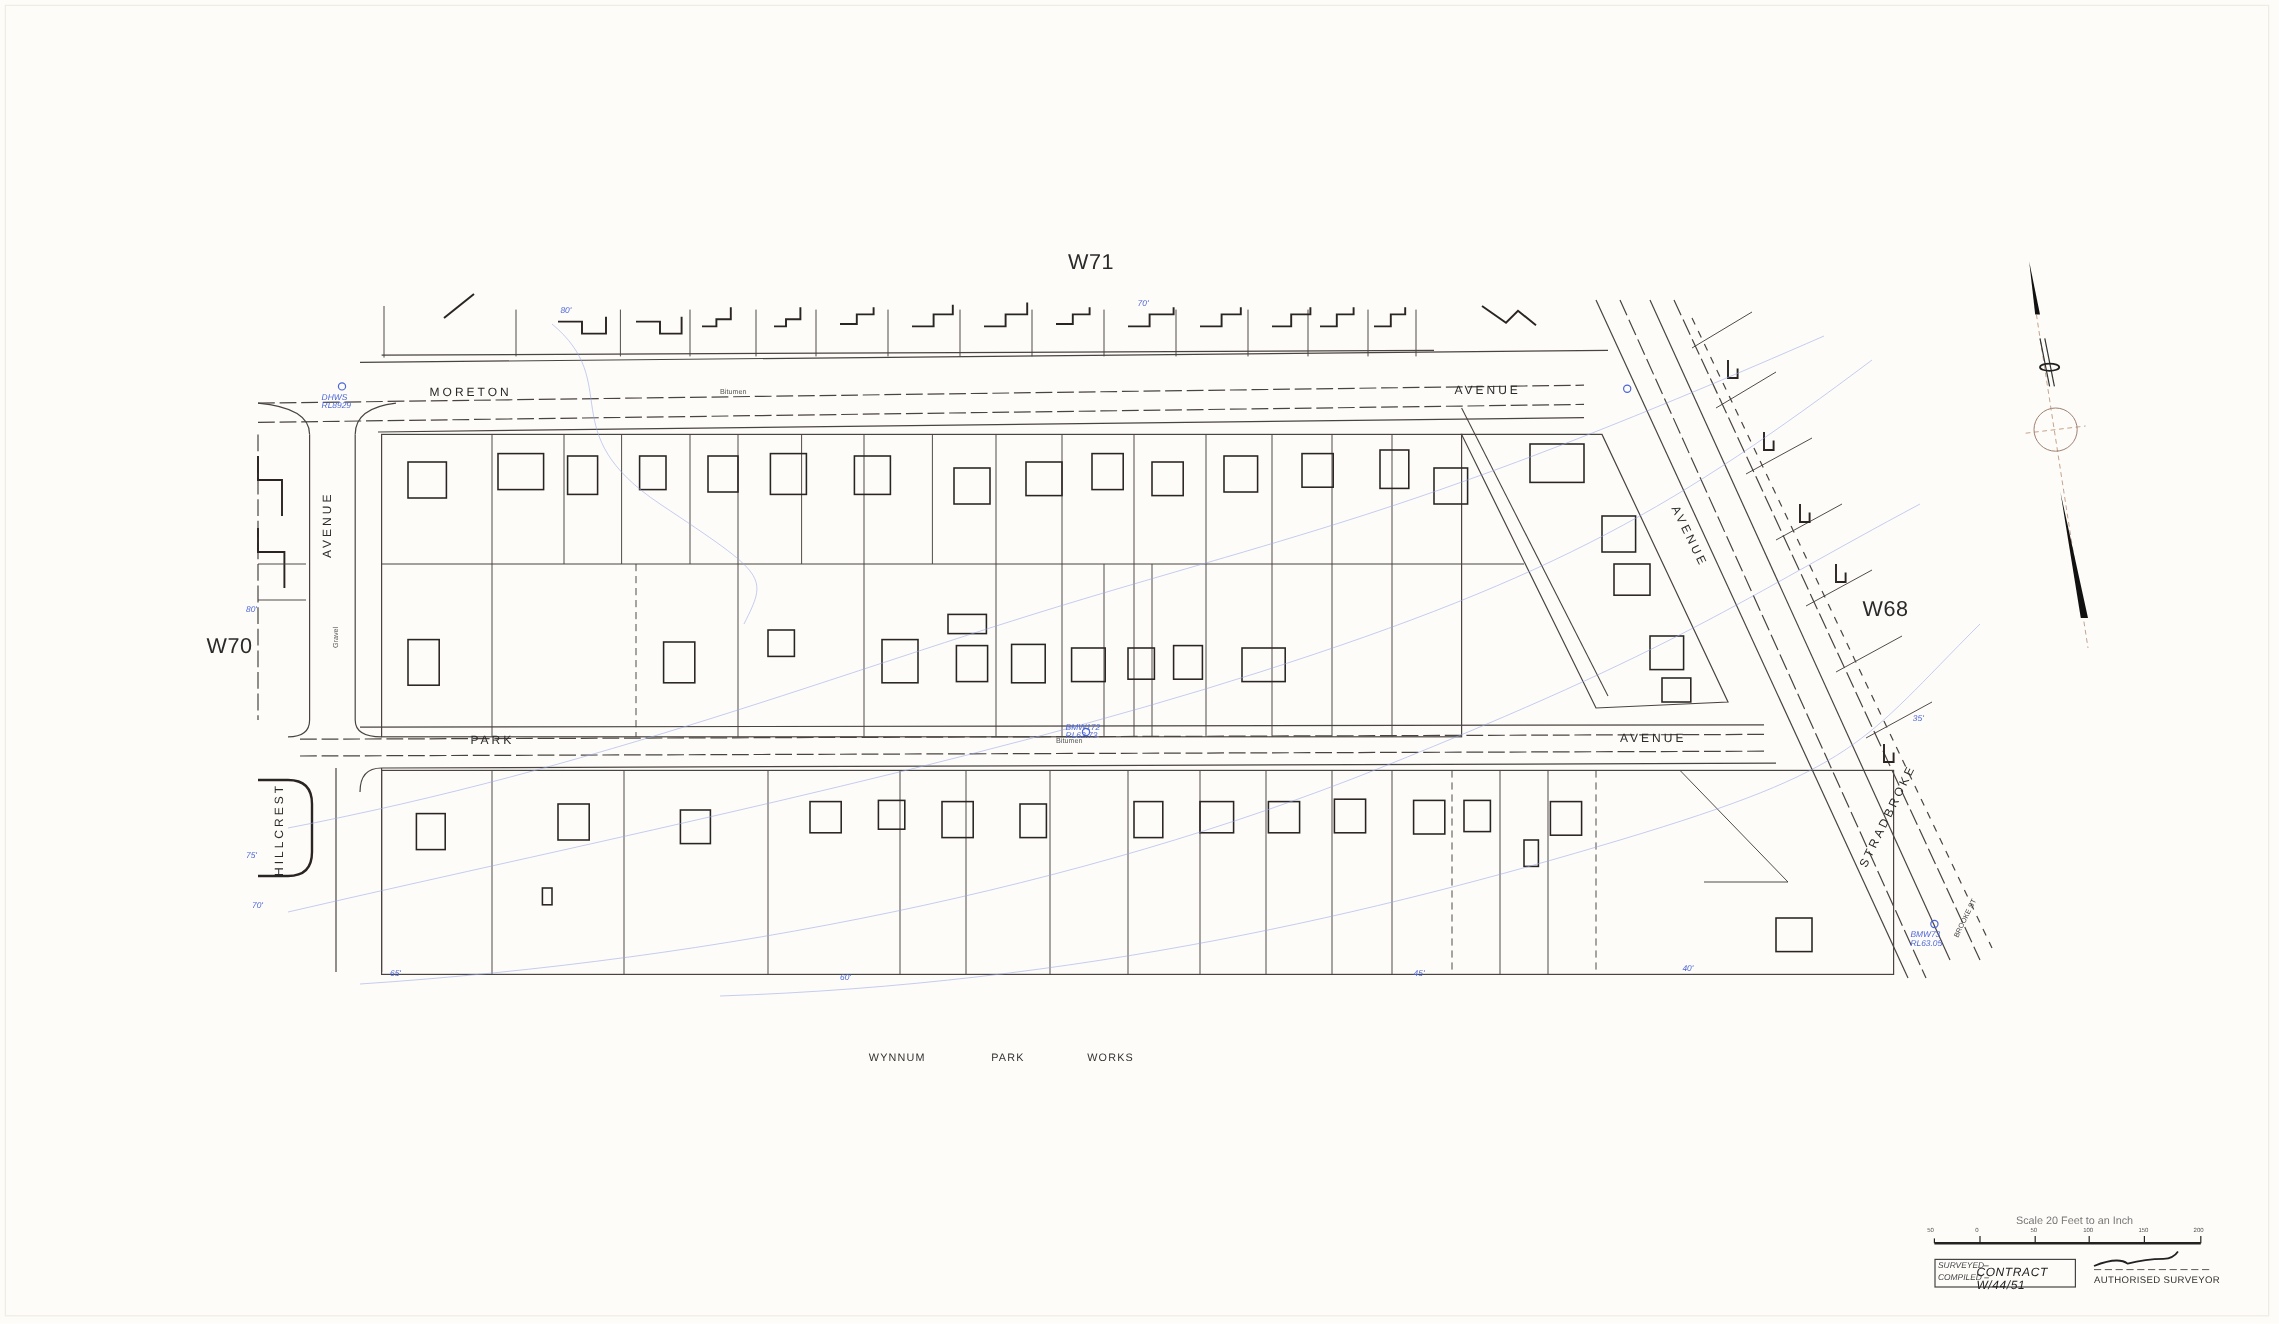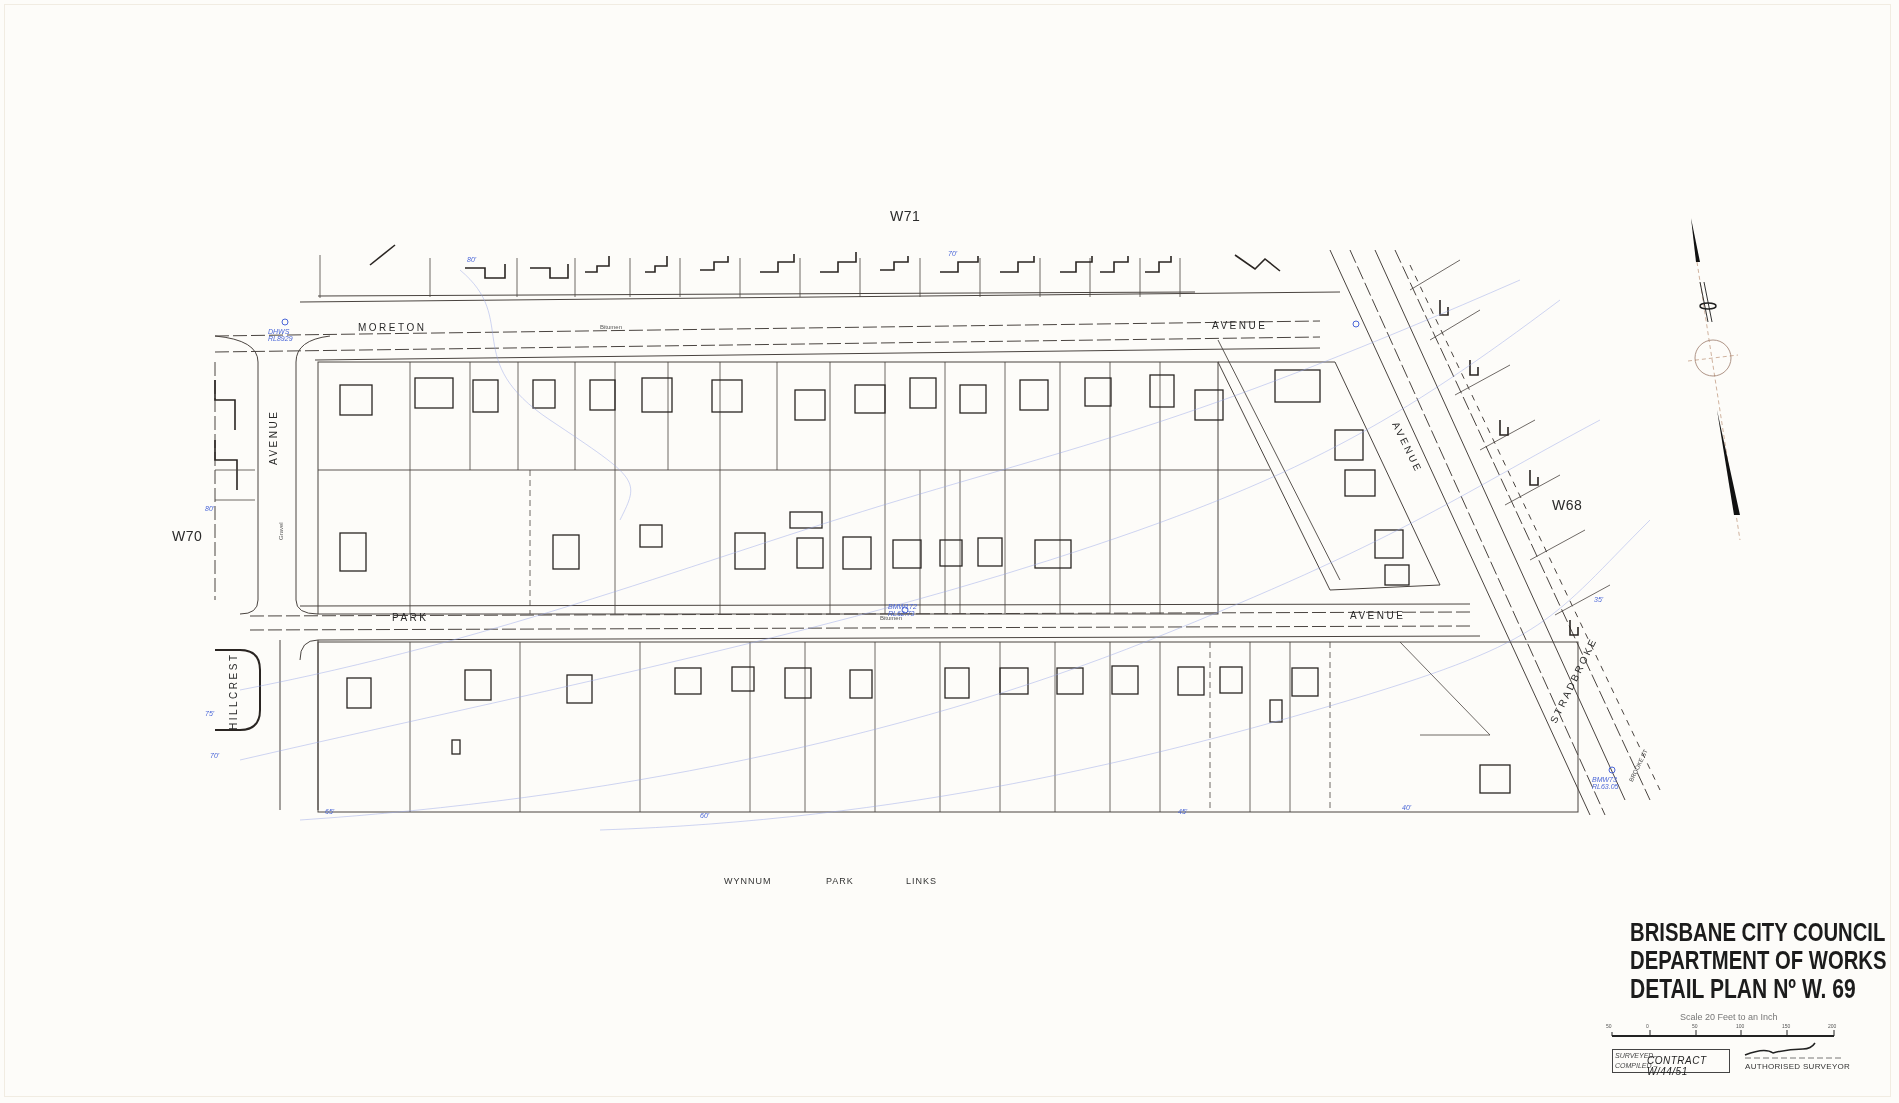--- a/index.html
+++ b/index.html
@@ -1,21 +1,21 @@
 <!DOCTYPE html>
 <html><head>
 <meta charset="utf-8">
 <style>
   html, body { margin:0; padding:0; background:#ffffff; }
   body { width:1899px; height:1103px; overflow:hidden; position:relative; font-family:"Liberation Sans", sans-serif; }
   .sheet { position:absolute; left:0; top:0; width:1899px; height:1103px; background:#fdfcf9; }
   .sheet-edge { position:absolute; left:4px; top:4px; right:8px; bottom:6px; border:1px solid #f1ece2; }
   svg.map { position:absolute; left:0; top:0; }
   .lbl { position:absolute; color:#222; white-space:nowrap; }
-  .sheet-ref { font-size:14px; letter-spacing:0.5px; color:#2a2a2a; }
+  .sheet-ref { font-size:18px; letter-spacing:0.5px; color:#2a2a2a; }
   .street { font-size:10px; letter-spacing:2.5px; color:#2a2a2a; }
   .golf { font-size:9px; letter-spacing:1px; color:#333; }
   .title-block { position:absolute; left:1630px; top:918px; width:260px; }
   .t-line { font-family:"Liberation Sans", sans-serif; font-weight:bold; color:#1c1c1c; transform:scaleX(0.78); transform-origin:left; letter-spacing:0px; white-space:nowrap; }
   .t1 { font-size:26px; line-height:28px; }
   .t2 { font-size:26px; line-height:28px; }
   .t3 { font-size:27px; line-height:30px; }
   .scale-note { font-size:9px; color:#777; position:absolute; left:1680px; top:1012px; white-space:nowrap; }
   .box-contract { position:absolute; left:1612px; top:1049px; width:116px; height:22px; border:1.5px solid #444; font-size:7px; color:#444; }
   .box-contract .s1 { position:absolute; left:2px; top:2px; font-style:italic; }
@@ -296,27 +296,22 @@
   <div class="lbl blue" style="left:205px; top:710px;">75'</div>
   <div class="lbl blue" style="left:210px; top:752px;">70'</div>
   <div class="lbl blue" style="left:325px; top:808px;">65'</div>
   <div class="lbl blue" style="left:700px; top:812px;">60'</div>
   <div class="lbl blue" style="left:1178px; top:808px;">45'</div>
   <div class="lbl blue" style="left:1402px; top:804px;">40'</div>
   <div class="lbl blue" style="left:1594px; top:596px;">35'</div>
 
   <div class="lbl golf" style="left:724px; top:876px;">WYNNUM</div>
   <div class="lbl golf" style="left:826px; top:876px;">PARK</div>
-  <div class="lbl golf" style="left:906px; top:876px;">LINKS</div>
-
-  <div class="title-block">
-    <div class="t-line t1">BRISBANE CITY COUNCIL</div>
-    <div class="t-line t2">DEPARTMENT OF WORKS</div>
-    <div class="t-line t3">DETAIL PLAN Nº W. 69</div>
-  </div>
+  <div class="lbl golf" style="left:906px; top:876px;">WORKS</div>
+
   <div class="scale-note">Scale  20 Feet to an Inch</div>
   <div class="lbl" style="left:1606px; top:1023px; font-size:5px; color:#555;">50</div>
   <div class="lbl" style="left:1646px; top:1023px; font-size:5px; color:#555;">0</div>
   <div class="lbl" style="left:1692px; top:1023px; font-size:5px; color:#555;">50</div>
   <div class="lbl" style="left:1736px; top:1023px; font-size:5px; color:#555;">100</div>
   <div class="lbl" style="left:1782px; top:1023px; font-size:5px; color:#555;">150</div>
   <div class="lbl" style="left:1828px; top:1023px; font-size:5px; color:#555;">200</div>
 
   <div class="box-contract">
     <span class="s1">SURVEYED–</span>

